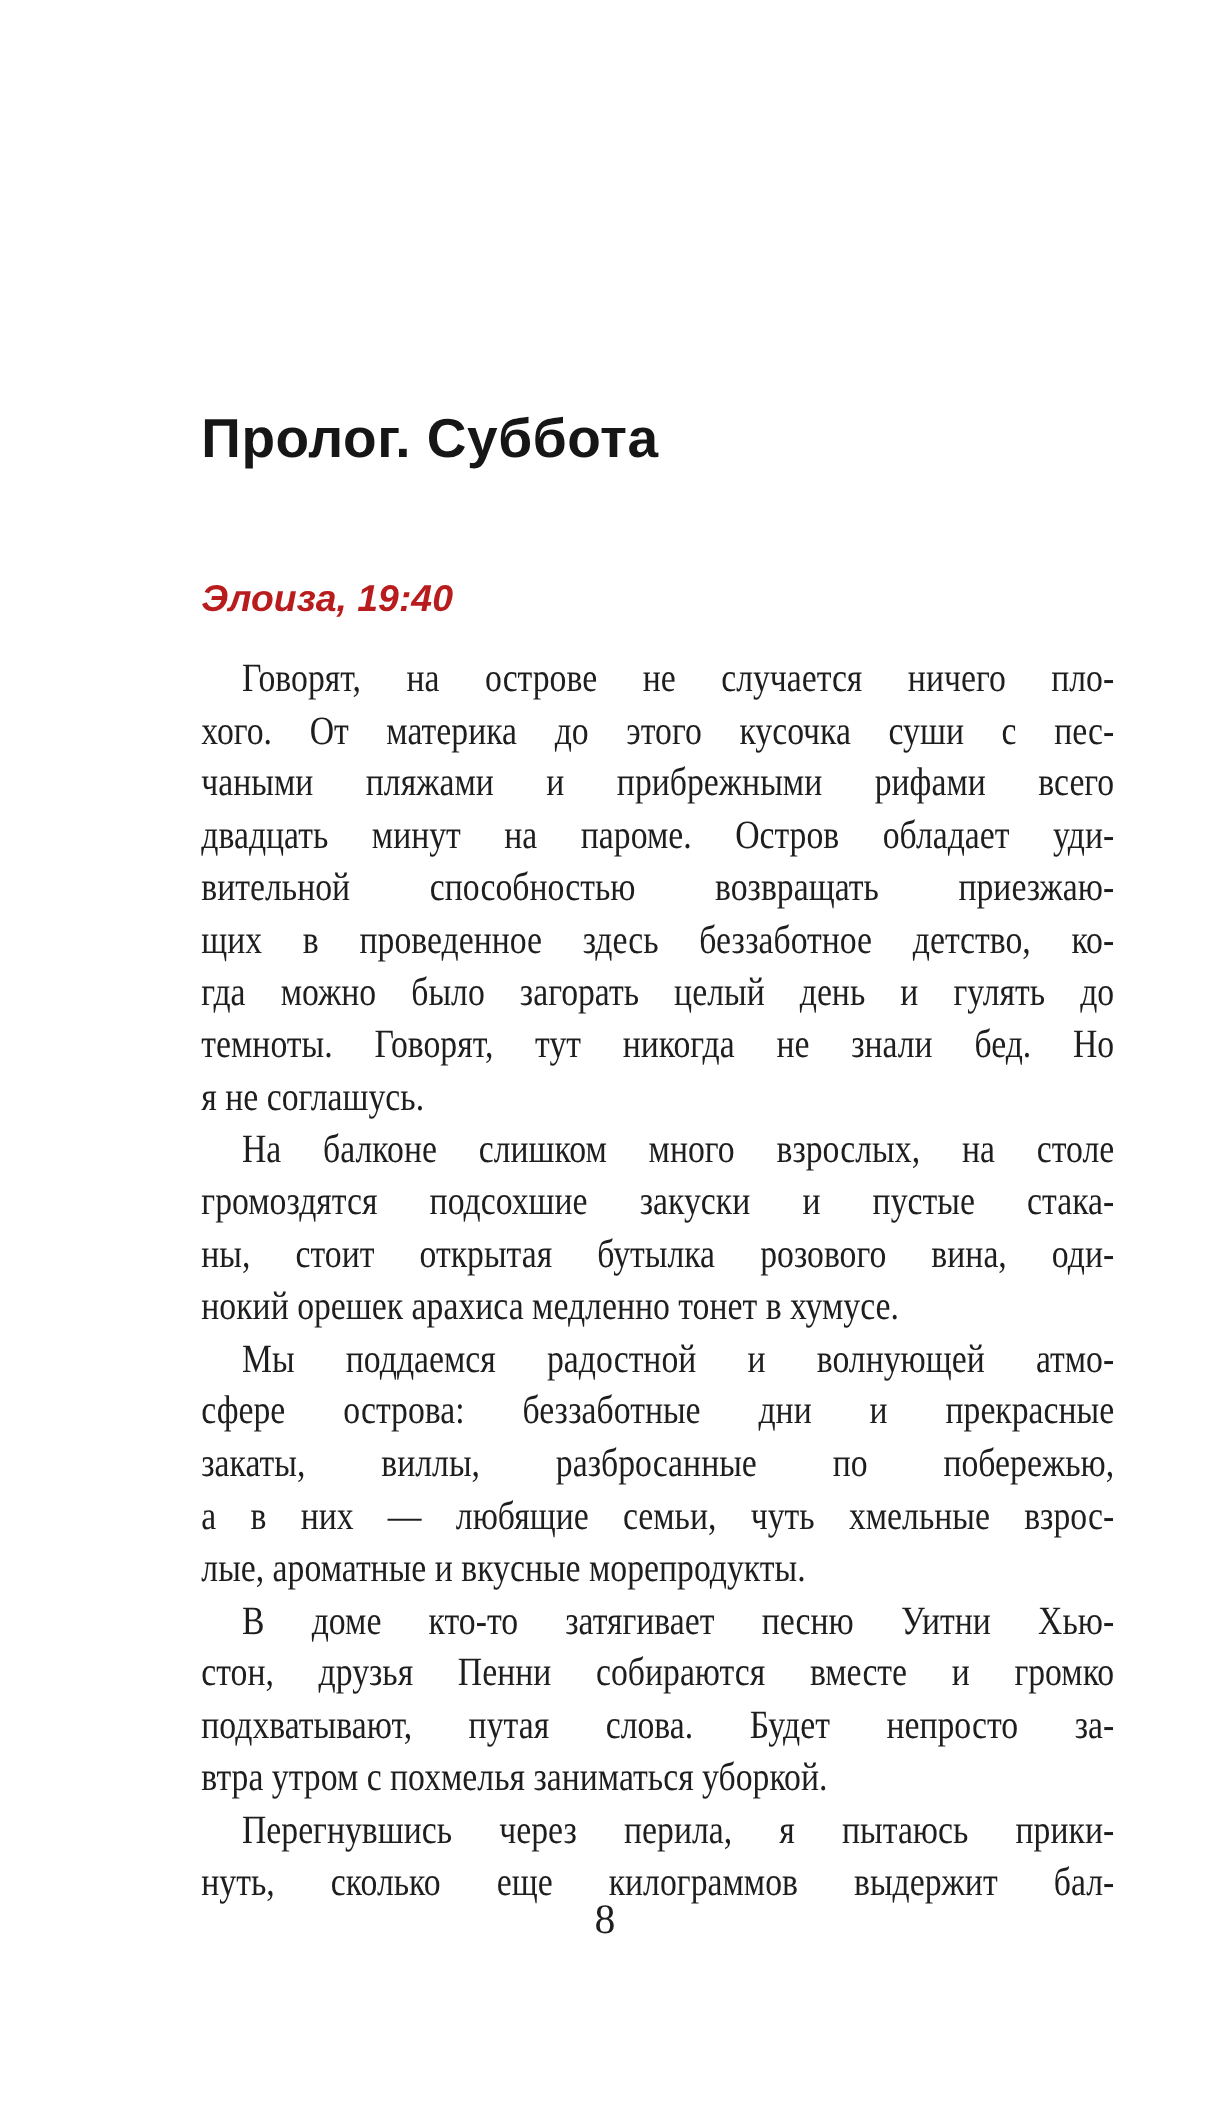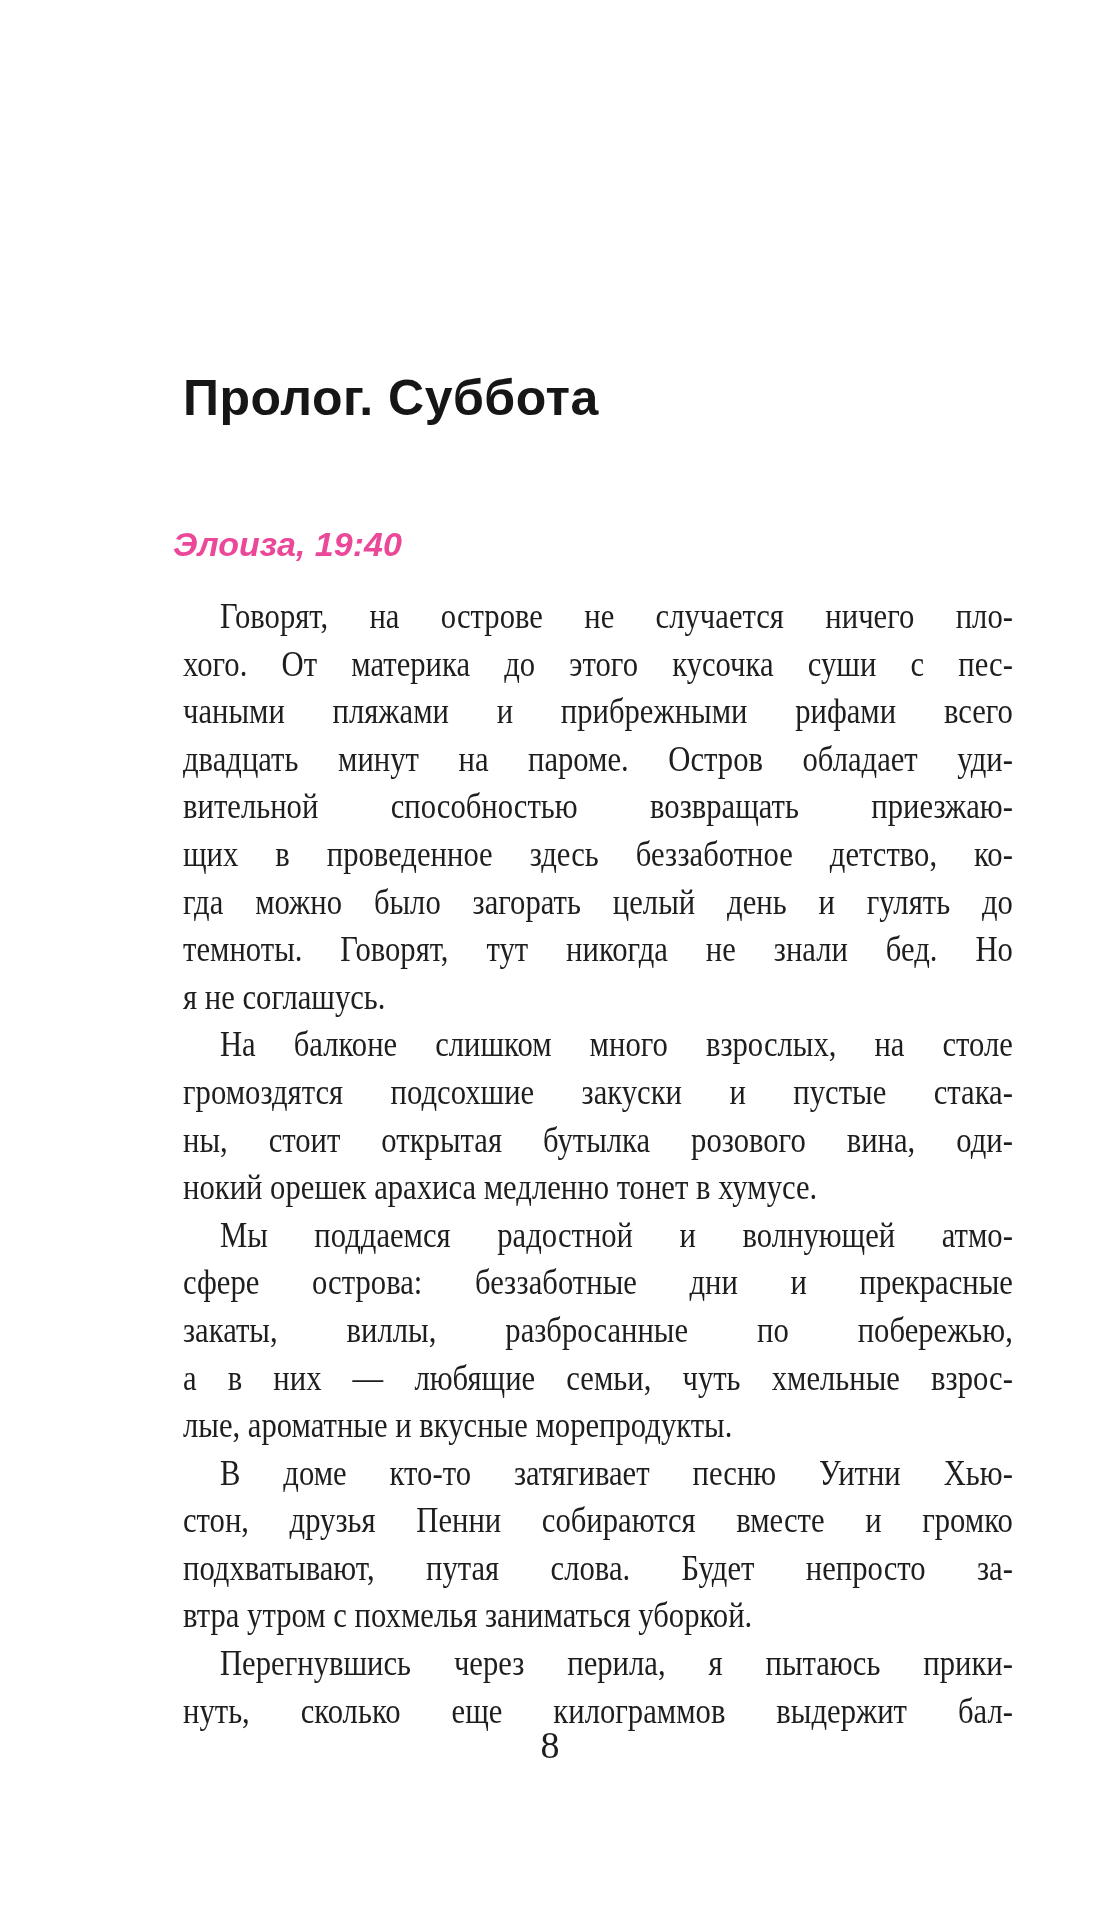--- a/index.html
+++ b/index.html
@@ -4,23 +4,23 @@
 <style>
   html, body { margin: 0; padding: 0; background: #ffffff; }
   body { width: 1100px; height: 1925px; position: relative; overflow: hidden; color: #1c1c1c; }
   .page { position: absolute; left: 0; top: 0; width: 1100px; height: 1925px; }
   .chapter-title {
     position: absolute; left: 183px; top: 368px;
     font-family: "Liberation Sans", sans-serif; font-weight: 700;
     font-size: 50px; line-height: 60px; letter-spacing: 0.5px; margin: 0; color: #161616;
   }
   .section-heading {
-    position: absolute; left: 173px; top: 522px;
+    position: absolute; left: 183px; top: 522px;
     font-family: "Liberation Sans", sans-serif; font-weight: 700; font-style: italic;
-    font-size: 34px; line-height: 44px; margin: 0; color: #ec4899;
+    font-size: 34px; line-height: 44px; margin: 0; color: #b91c1c;
   }
   .body-text {
     position: absolute; left: 183px; top: 592px; width: 830px;
     font-family: "Liberation Serif", serif; font-size: 36.5px; line-height: 47.6px;
     color: #1e1e1e; transform: scaleX(0.84); transform-origin: left top;
   }
   .body-text .line { display: block; white-space: nowrap; width: 988px; text-align: justify; text-align-last: justify; height: 47.6px; }
   .body-text .line.last { text-align-last: left; }
   .body-text .line.indent { padding-left: 44px; box-sizing: border-box; }
   .page-number {

